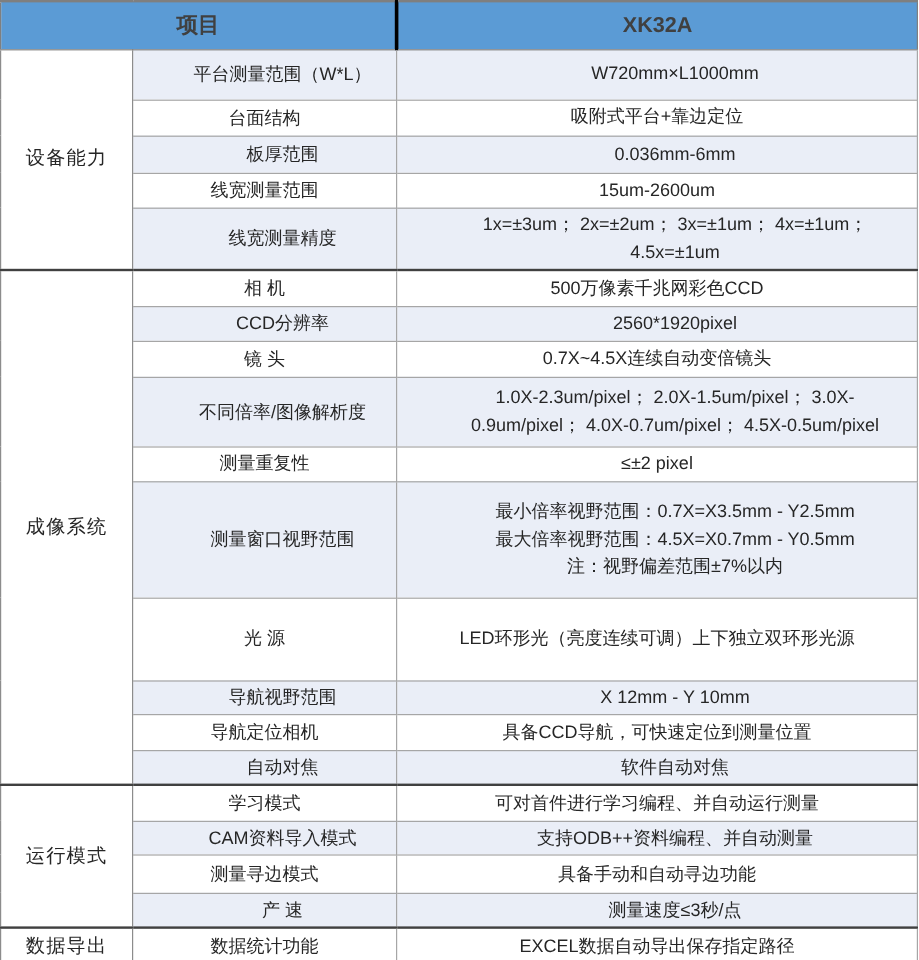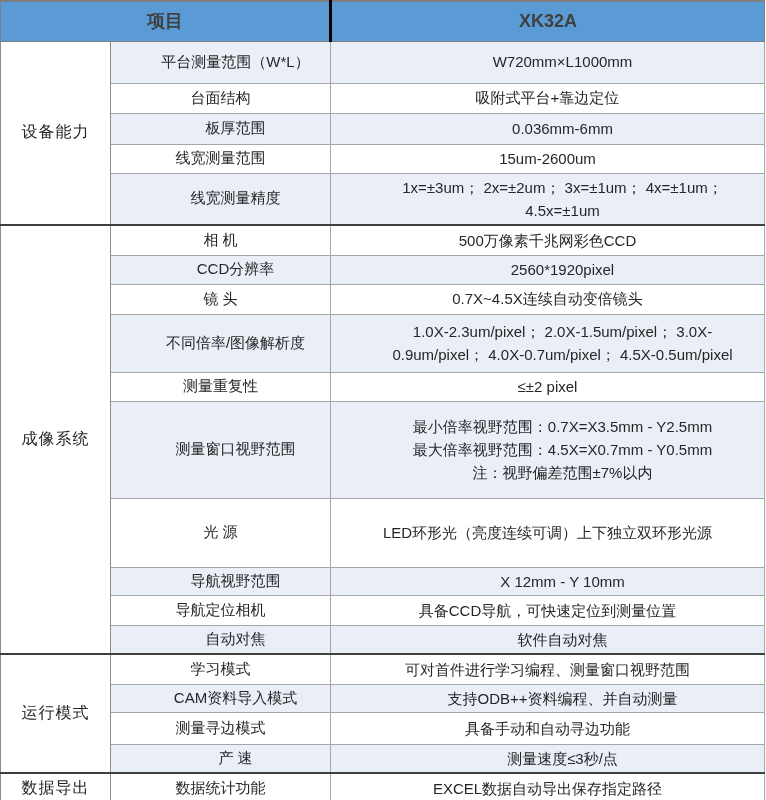--- a/index.html
+++ b/index.html
@@ -148,21 +148,21 @@
         <td class="value">具备CCD导航，可快速定位到测量位置</td>
       </tr>
       <tr class="alt" style="height:28px">
         <td class="param">自动对焦</td>
         <td class="value">软件自动对焦</td>
       </tr>
 
       <tr class="plain group-start" style="height:30px">
         <td class="group" rowspan="4">运行模式</td>
         <td class="param">学习模式</td>
-        <td class="value">可对首件进行学习编程、测量窗口视野范围</td>
+        <td class="value">可对首件进行学习编程、并自动运行测量</td>
       </tr>
       <tr class="alt" style="height:16px">
         <td class="param">CAM资料导入模式</td>
         <td class="value">支持ODB++资料编程、并自动测量</td>
       </tr>
       <tr class="plain" style="height:32px">
         <td class="param">测量寻边模式</td>
         <td class="value">具备手动和自动寻边功能</td>
       </tr>
       <tr class="alt" style="height:28px">

